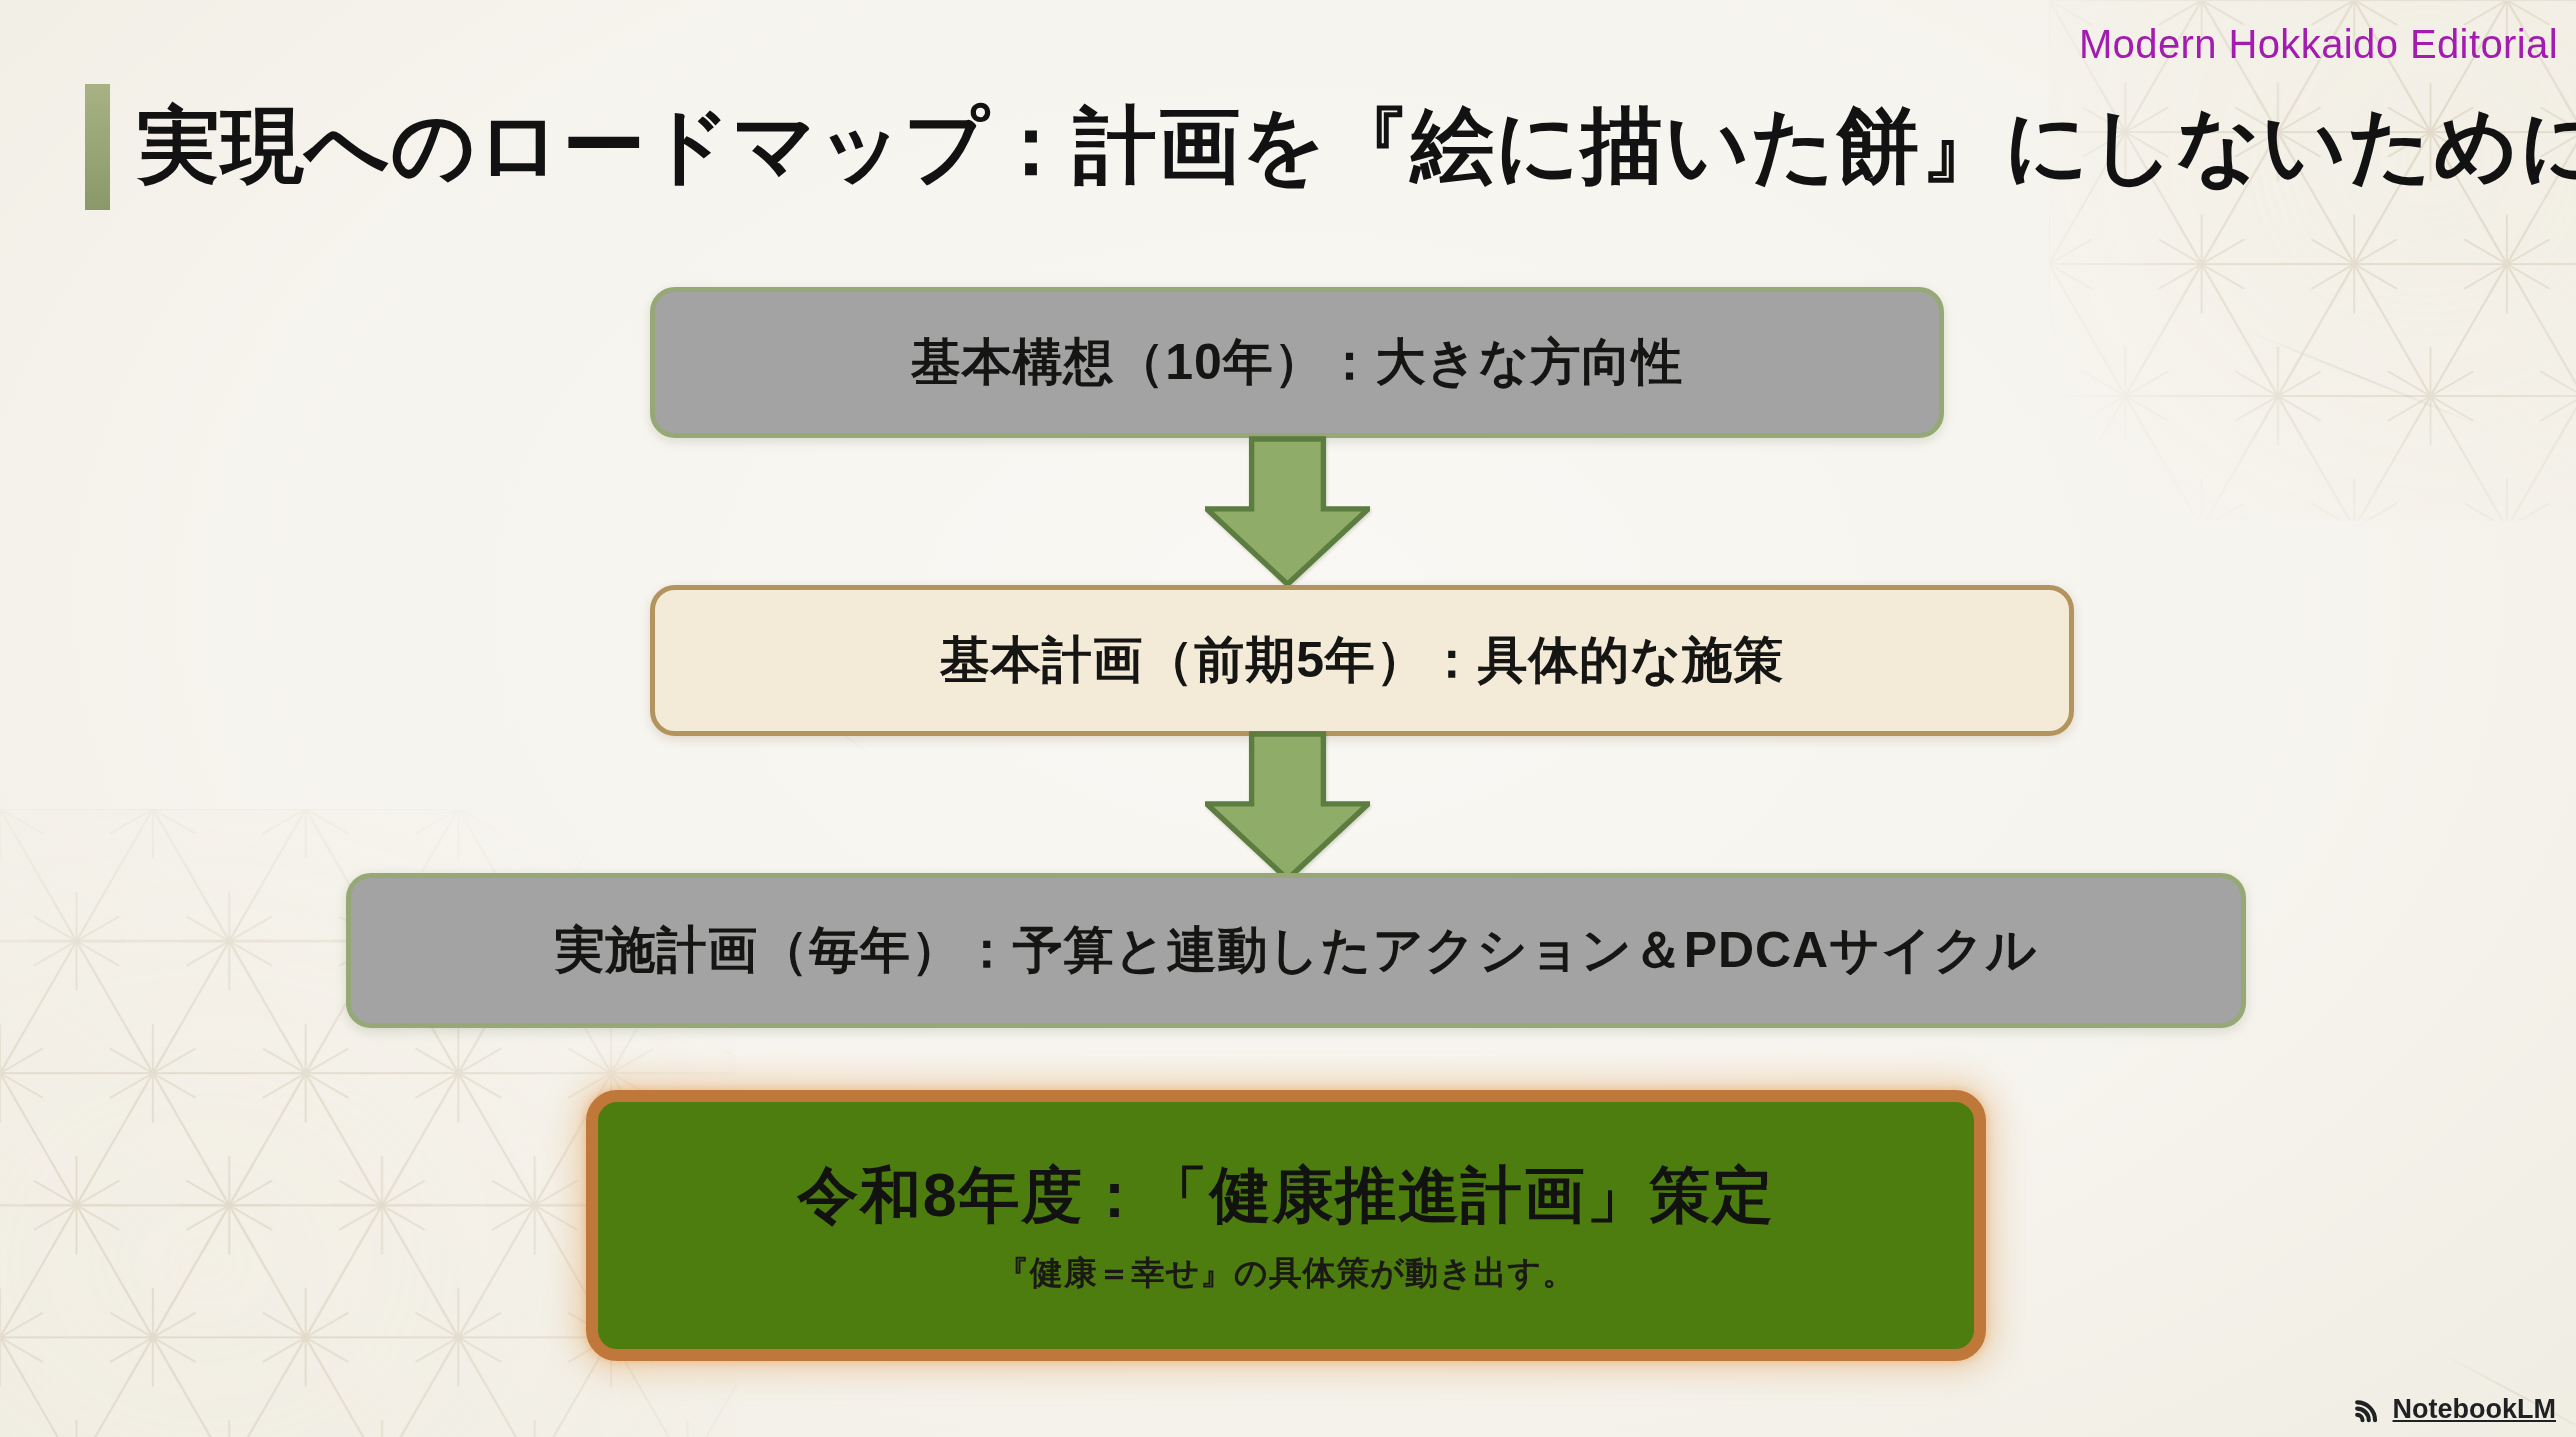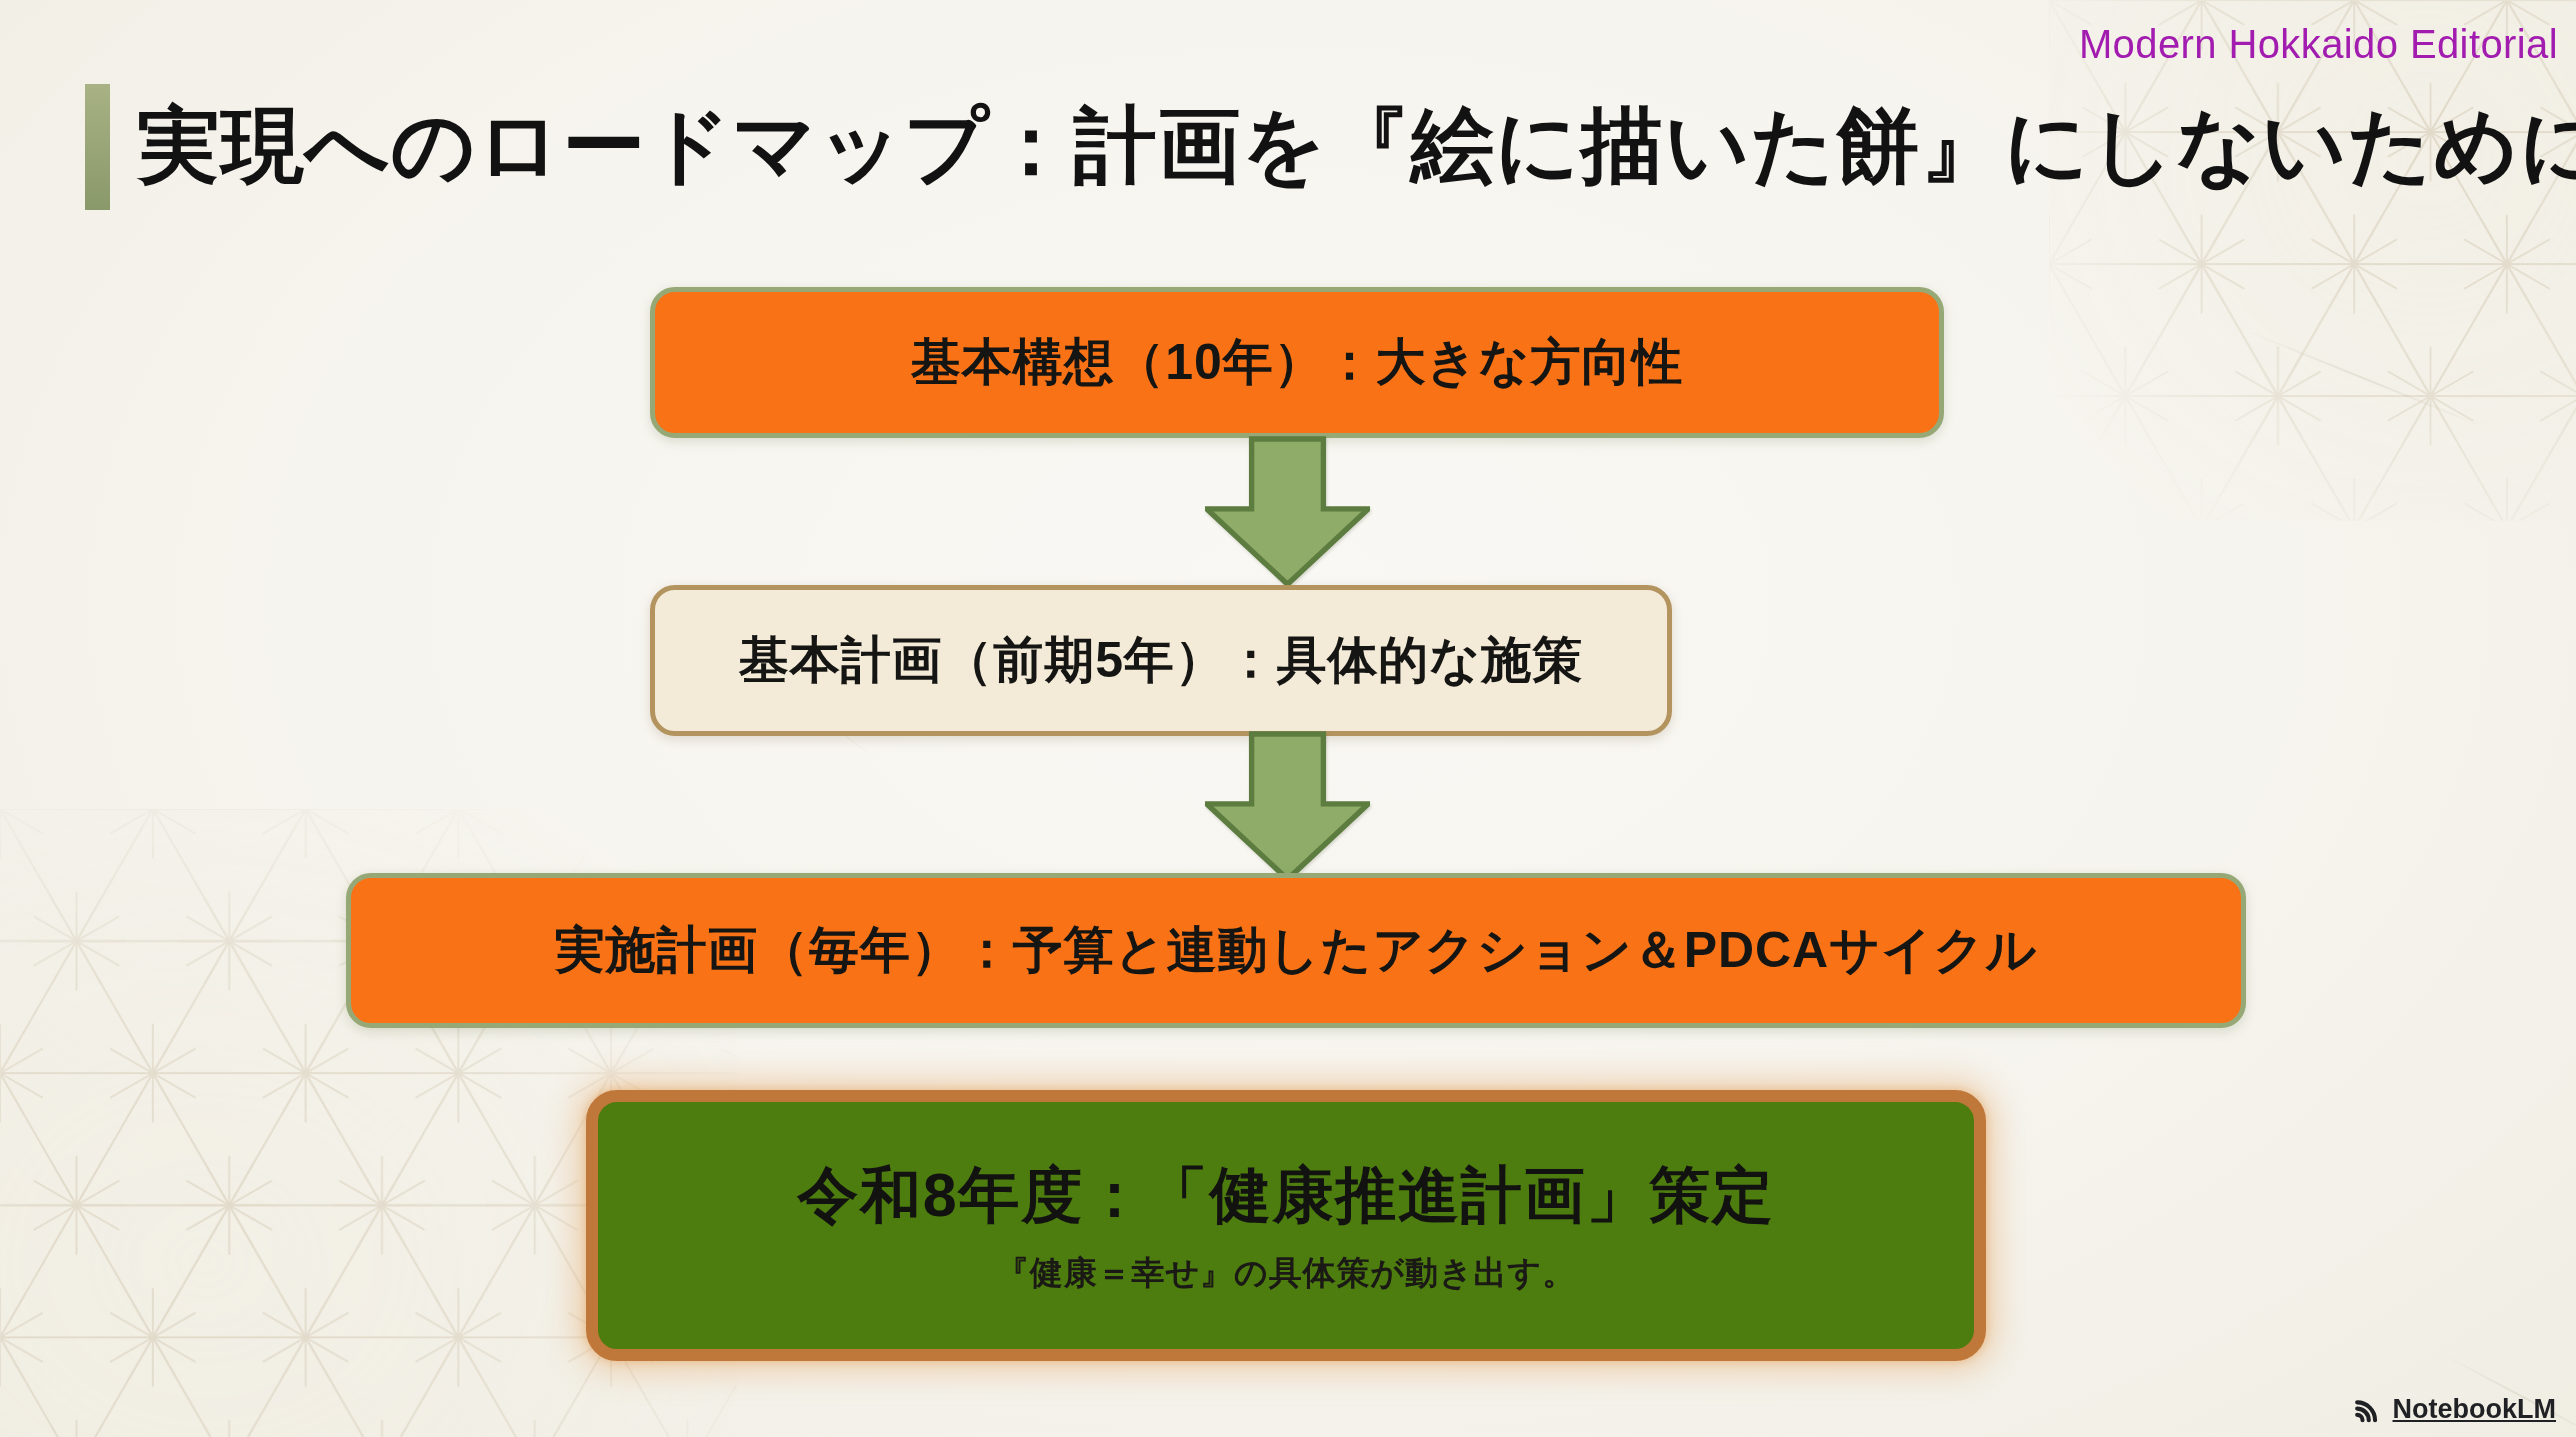--- a/index.html
+++ b/index.html
@@ -18,24 +18,24 @@
   .crease.c3{left:2426px;top:1397px;width:198px;transform:rotate(28deg);}
 
   .brand{position:absolute;top:21.6px;right:18px;font-size:40px;color:#a21caf;letter-spacing:0.4px;}
 
   .titlebar{position:absolute;left:85px;top:84px;height:126px;display:flex;align-items:center;gap:27px;}
   .accent{width:25px;height:126px;background:linear-gradient(#a8b284,#8a996a);flex:0 0 auto;}
   .title{margin:0;font-size:83px;font-weight:800;color:#121212;letter-spacing:0.9px;white-space:nowrap;}
 
   .box{position:absolute;display:flex;align-items:center;justify-content:center;box-sizing:border-box;}
   .step{border-radius:25px;font-size:50px;font-weight:800;color:#151513;white-space:nowrap;letter-spacing:0.9px;}
-  .step.green{background:#f97316;border:5.4px solid #96a876;box-shadow:0 3.6px 10.8px rgba(95,110,62,.18);}
+  .step.green{background:#a3a3a3;border:5.4px solid #96a876;box-shadow:0 3.6px 10.8px rgba(95,110,62,.18);}
   .step.tan{background:#f3ead8;border:5.4px solid #b3945f;box-shadow:0 3.6px 10.8px rgba(120,95,55,.18);}
   .s1{left:650px;top:287px;width:1294px;height:151px;}
-  .s2{left:650px;top:585px;width:1022px;height:151px;}
+  .s2{left:650px;top:585px;width:1424px;height:151px;}
   .s3{left:346px;top:873px;width:1900px;height:155px;}
 
   .arrow{position:absolute;left:1205px;width:165px;height:155px;filter:drop-shadow(1.8px 2.7px 1.8px rgba(60,70,40,.18));}
   .a1{top:435px;}
   .a2{top:730px;}
 
   .highlight{left:586px;top:1090px;width:1400px;height:271px;flex-direction:column;gap:14.4px;
     background:#4d7c0f;border:12.6px solid #c0783a;border-radius:31px;
     box-shadow:0 0 32px 9px rgba(226,160,90,.45),0 0 7.2px 1.8px rgba(226,160,90,.35);}
   .hl-title{font-size:61px;font-weight:800;color:#121210;letter-spacing:1.8px;white-space:nowrap;}

